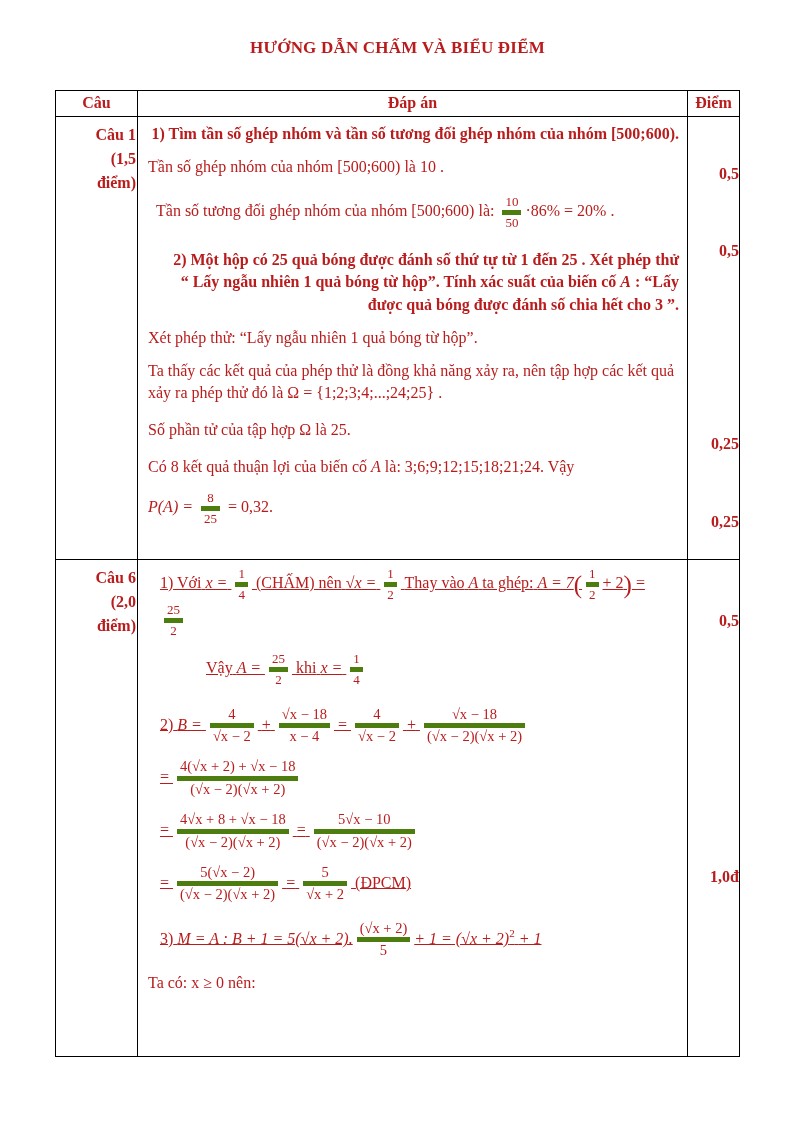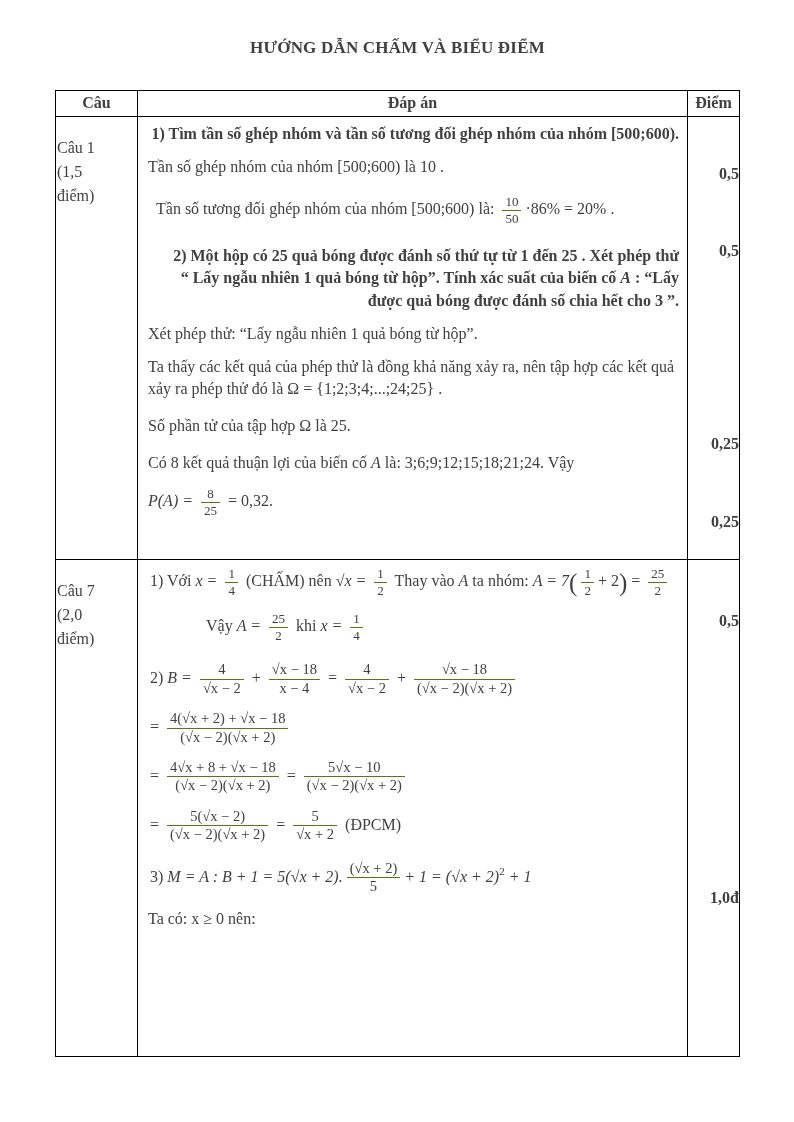--- a/index.html
+++ b/index.html
@@ -2,21 +2,21 @@
 <html><head>
 <meta charset="utf-8">
 <style>
   * { box-sizing: border-box; }
   html, body { margin: 0; padding: 0; background: #ffffff; }
   .page {
     position: relative;
     width: 794px;
     height: 1122px;
     background: #ffffff;
-    color: #404040;
+    color: #b91c1c;
     font-family: "Liberation Serif", serif;
     padding: 28px 54px 0 55px;
     overflow: hidden;
   }
   .doc-title {
     font-size: 17px;
     font-weight: bold;
     text-align: center;
     margin: 10px 0 32px 0;
     letter-spacing: 0.2px;
@@ -32,45 +32,45 @@
     font-size: 16px;
   }
   col.c-cau  { width: 82px; }
   col.c-diem { width: 52px; }
   thead th {
     font-weight: bold;
     padding: 3px 0;
     height: 26px;
   }
   td.cau-cell {
-    text-align: left;
-    font-weight: normal;
-    padding-top: 19px;
+    text-align: right;
+    font-weight: bold;
+    padding-top: 6px;
     line-height: 1.5;
   }
   td.dapan-cell { padding: 4px 8px 8px 10px; line-height: 1.42; }
   td.diem-cell  { position: relative; font-weight: bold; }
   .score { position: absolute; left: 0; width: 100%; text-align: right; }
   .para { margin: 10px 0; }
   .para.first { margin-top: 2px; }
   .bold { font-weight: bold; text-align: right; }
   .mi { font-style: italic; }
-  .eq { margin: 13px 2px; }
+  .eq { margin: 13px 12px; text-decoration: underline; }
   .indent { margin-left: 58px; }
   .frac {
     display: inline-flex;
     flex-direction: column;
     vertical-align: middle;
     text-align: center;
     margin: 0 4px;
     font-size: 13px;
     line-height: 1.2;
   }
   .frac.big { font-size: 14.5px; }
-  .frac > .num { display: block; border-bottom: 1px solid #4d7c0f; padding: 0 3px; }
+  .frac > .num { display: block; border-bottom: 5px solid #4d7c0f; padding: 0 3px; }
   .frac > .den { display: block; padding: 0 3px; }
   .bigp {
     font-size: 25px;
     font-weight: normal;
     vertical-align: -5px;
     line-height: 0;
   }
   sup { font-size: 11px; }
 </style>
 </head>
@@ -167,42 +167,42 @@
         <td class="diem-cell">
           <span class="score" style="top:48px">0,5</span>
           <span class="score" style="top:125px">0,5</span>
           <span class="score" style="top:318px">0,25</span>
           <span class="score" style="top:396px">0,25</span>
         </td>
       </tr>
 
       <tr style="height:497px;">
         <td class="cau-cell">
-          <div>Câu 7</div>
+          <div>Câu 6</div>
           <div>(2,0</div>
           <div>điểm)</div>
         </td>
         <td class="dapan-cell">
 
           <p class="para first eq">
             <span>1) Với</span>
             <span class="mi">x =</span>
             <span class="frac">
                 <span class="num">1</span>
                 <span class="den">4</span>
               </span>
             <span>(CHẤM) nên</span>
             <span class="mi">√x =</span>
             <span class="frac">
                 <span class="num">1</span>
                 <span class="den">2</span>
               </span>
             <span>Thay vào</span>
             <span class="mi">A</span>
-            <span>ta nhóm:</span>
+            <span>ta ghép:</span>
             <span class="mi">A = 7</span><span class="bigp">(</span><span class="frac">
                 <span class="num">1</span>
                 <span class="den">2</span>
               </span><span>+ 2</span><span class="bigp">)</span>
             <span>=</span>
             <span class="frac">
                 <span class="num">25</span>
                 <span class="den">2</span>
               </span>
           </p>
@@ -290,19 +290,19 @@
             <span class="mi">+ 1</span>
           </p>
 
           <p class="para">
             <span>Ta có: x ≥ 0 nên:</span>
           </p>
 
         </td>
         <td class="diem-cell">
           <span class="score" style="top:52px">0,5</span>
-          <span class="score" style="top:329px">1,0đ</span>
+          <span class="score" style="top:308px">1,0đ</span>
         </td>
       </tr>
 
     </tbody>
   </table>
 </div>
 
 </body></html>

